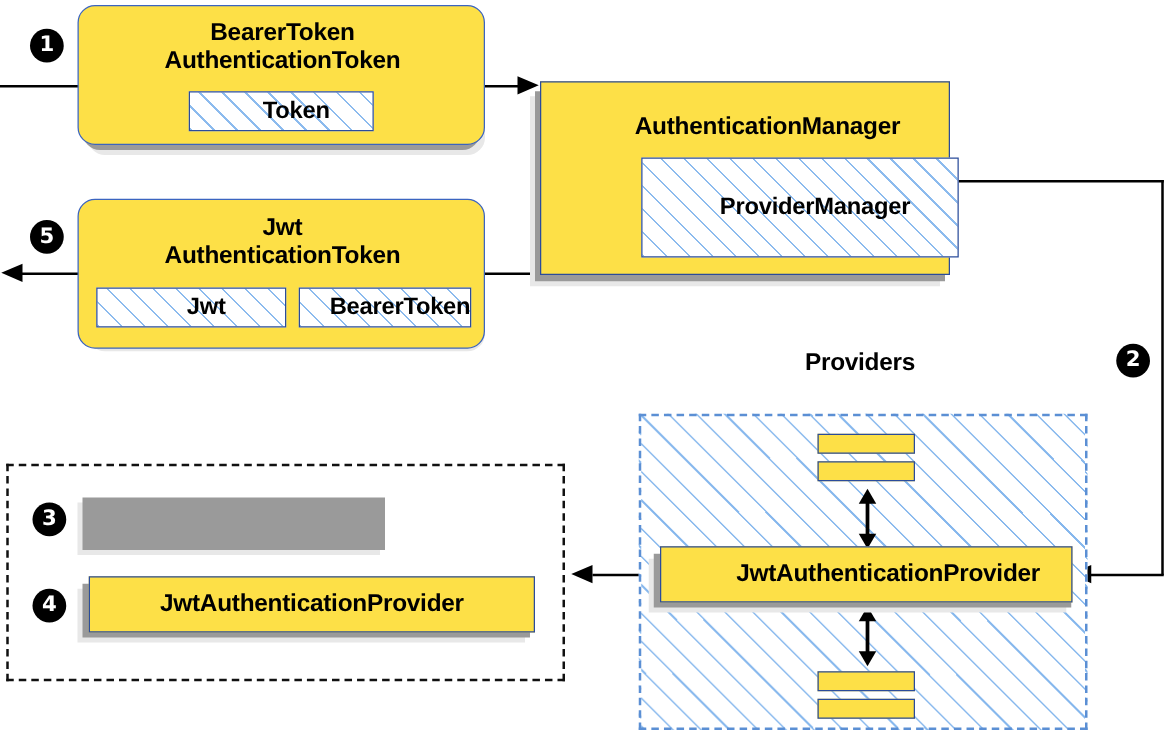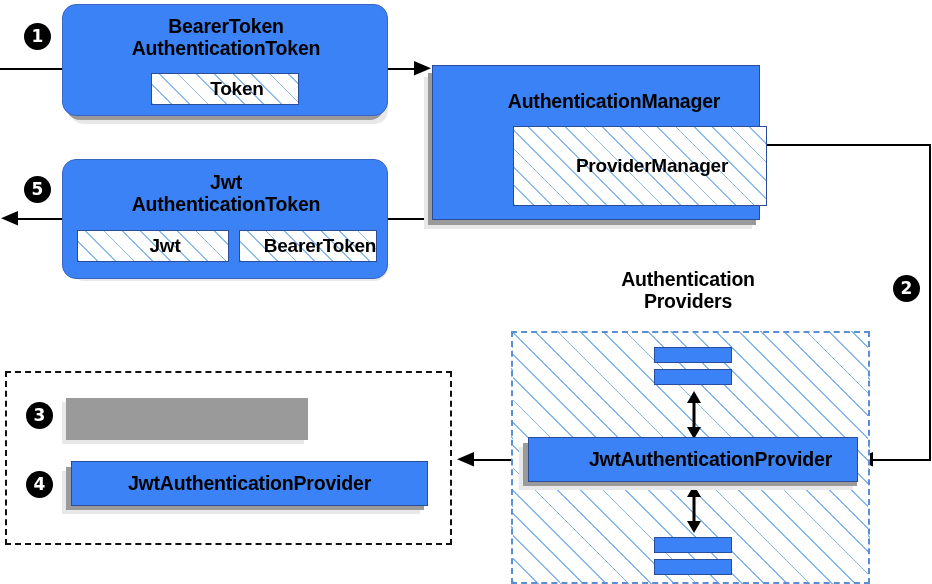--- a/index.html
+++ b/index.html
@@ -8,21 +8,21 @@
 
   
   .abs{position:absolute;box-sizing:border-box;}
   .ctr{display:flex;align-items:center;justify-content:center;text-align:center;}
 
   
   .shadow2{position:absolute;box-sizing:border-box;background:#9a9a9a;}
   .shadow1{position:absolute;box-sizing:border-box;background:#e8e8e8;}
 
   
-  .node{background:#3b82f6;border:1.6px solid #2b4c9b;}
+  .node{background:#fde047;border:1.6px solid #2b4c9b;}
   .node.round{border-radius:14px;border-color:#3b64c0;}
 
   
   .slot{
     background:
       repeating-linear-gradient(45deg,
         rgba(120,175,235,.85) 0 1.2px,
         rgba(0,0,0,0) 1.2px 13px),
       #ffffff;
     border:1.6px solid #2b4c9b;
@@ -130,21 +130,20 @@
   <div class="node abs" style="left:432px;top:65px;width:328px;height:155px;">
     <div class="lbl t20 abs ctr" style="left:17px;top:24px;width:328px;height:24px;align-items:center;">
       <span>AuthenticationManager</span>
     </div>
     <div class="slot abs ctr" style="left:36px;top:60px;width:254px;height:80px;margin-left:44px;">
       <span class="lbl t19">ProviderManager</span>
     </div>
   </div>
 
   <div class="lbl t20 abs ctr" style="left:560px;top:268px;width:256px;height:46px;flex-direction:column;">
-    <span>Authentication</span>
     <span>Providers</span>
   </div>
 
   <div class="hatchgroup abs" style="left:511px;top:331px;width:359px;height:253px;">
 
     <div class="node abs" style="left:141px;top:14px;width:78px;height:16px;"></div>
     <div class="node abs" style="left:141px;top:36px;width:78px;height:16px;"></div>
 
     <svg class="arrow" style="left:170px;top:58px;width:22px;height:48px;" viewBox="0 0 22 48">
       <line x1="11" y1="6" x2="11" y2="42" stroke="#000" stroke-width="3"></line>

